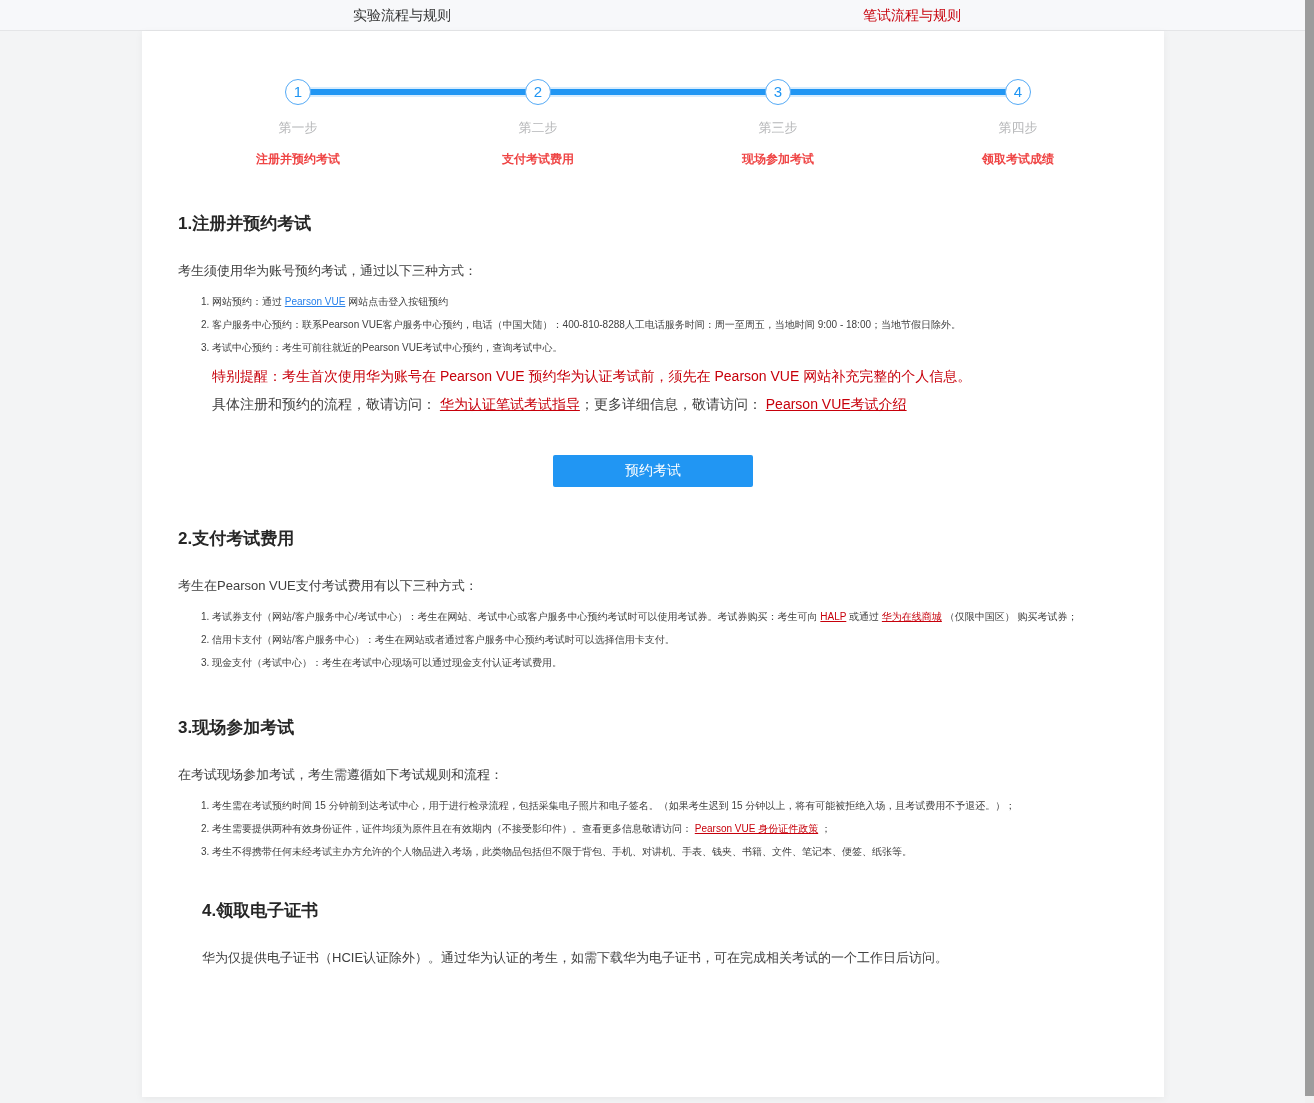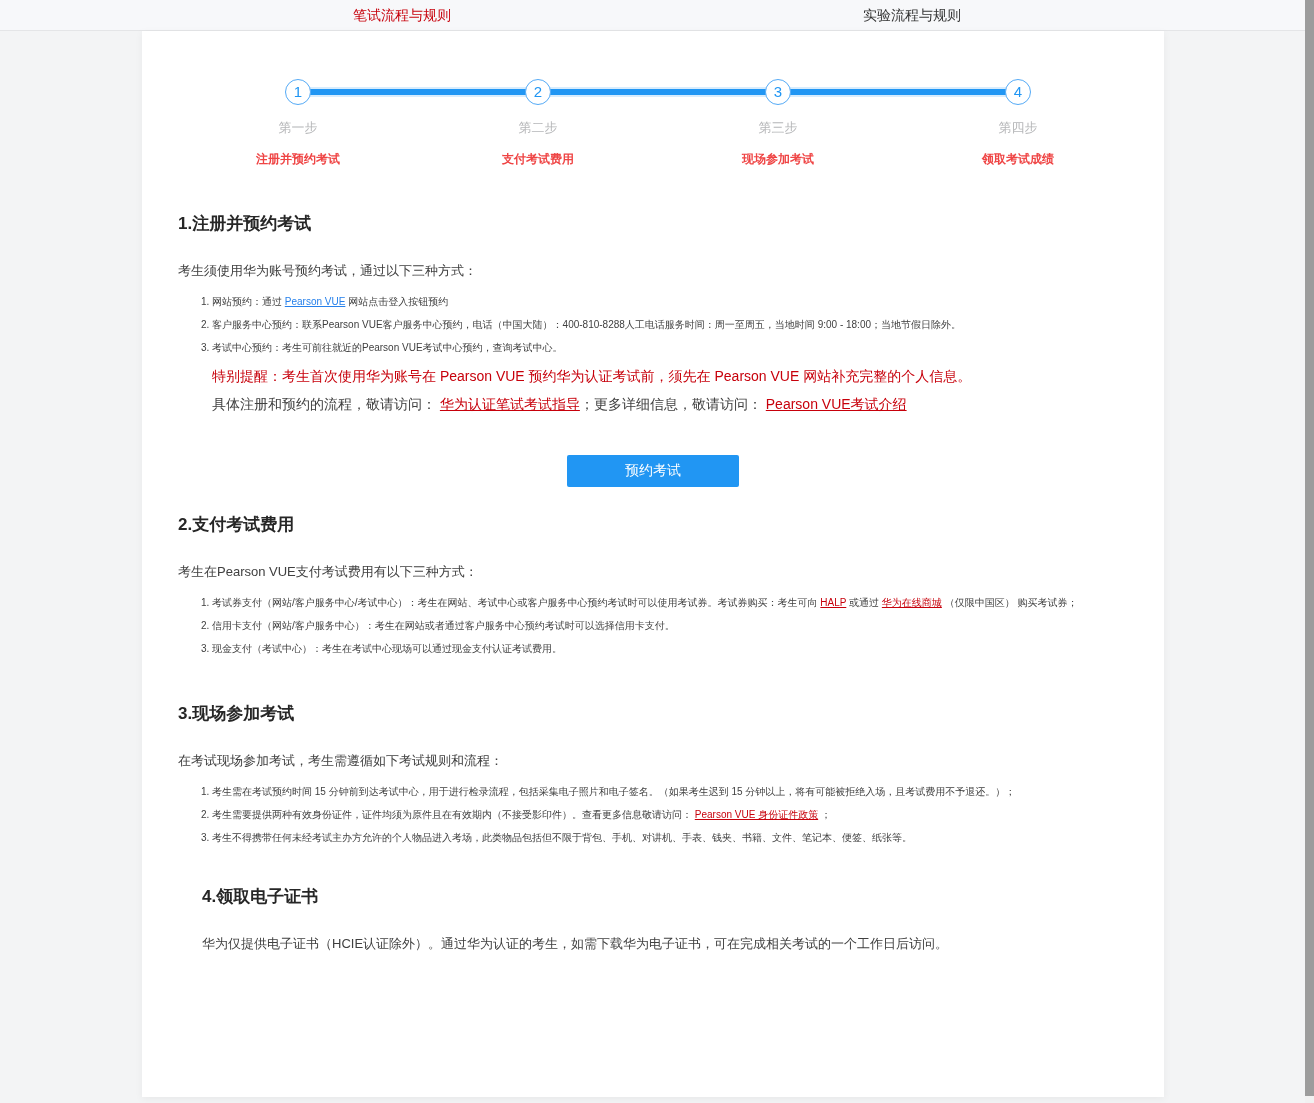--- a/index.html
+++ b/index.html
@@ -44,57 +44,57 @@
     position:relative; z-index:1;
   }
   .step-sub { margin-top:14px; font-size:13px; color:#b5b6b8; }
   .step-title { margin-top:14px; font-size:12px; font-weight:bold; color:#ef4444; }
   
   .section-h {
     font-size:17px; font-weight:bold; color:#262626; margin:0;
     line-height:24px;
   }
   .sec1 { margin-top:44px; }
-  .sec2 { margin-top:26px; }
+  .sec2 { margin-top:40px; }
   .sec3 { margin-top:42px; }
   .sec4 { margin-top:36px;margin-left:24px; }
   .intro { margin:24px 0 0 0; font-size:13px; line-height:22px; color:#404040; }
   ol.rules {
     margin:8px 0 0 0; padding-left:34px; font-size:10px; line-height:23px;
     color:#404040;
   }
   ol.rules li { margin:0; }
   .note { margin:6px 0 0 34px; font-size:14px; line-height:22px; }
   .red-text { color:#c7000b; }
   .link-blue { color:#2680eb; text-decoration:underline; cursor:pointer; }
   .link-red { color:#c7000b; text-decoration:underline; cursor:pointer; }
   
   .btn {
     display:block; margin:40px auto 0 auto; height:32px;
     background:#2196f3; color:#ffffff; font-size:14px;
     border:none; border-radius:2px; cursor:pointer;
     font-family:"Liberation Sans","DejaVu Sans",sans-serif;
   }
-  .btn-reserve { width:172px;font-family:Liberation Serif, serif; }
+  .btn-reserve { width:200px;font-family:Liberation Serif, serif; }
   
   .scrollbar {
     position:absolute; top:0; right:0; width:9px; height:1103px;
     background:#f1f1f1;
   }
   .scroll-thumb {
     position:absolute; top:0; left:0; width:9px; height:1096px;
     background:#9c9c9c;
   }
 </style>
 </head>
 <body>
 
 <div class="tabbar">
+  <div class="tab">实验流程与规则</div>
   <div class="tab active">笔试流程与规则</div>
-  <div class="tab">实验流程与规则</div>
 </div>
 
 <div class="card">
 
   <div class="stepper">
     <div class="stepper-line"></div>
     <div class="steps">
       <div class="step">
         <div class="step-circle">1</div>
         <div class="step-sub">第一步</div>

